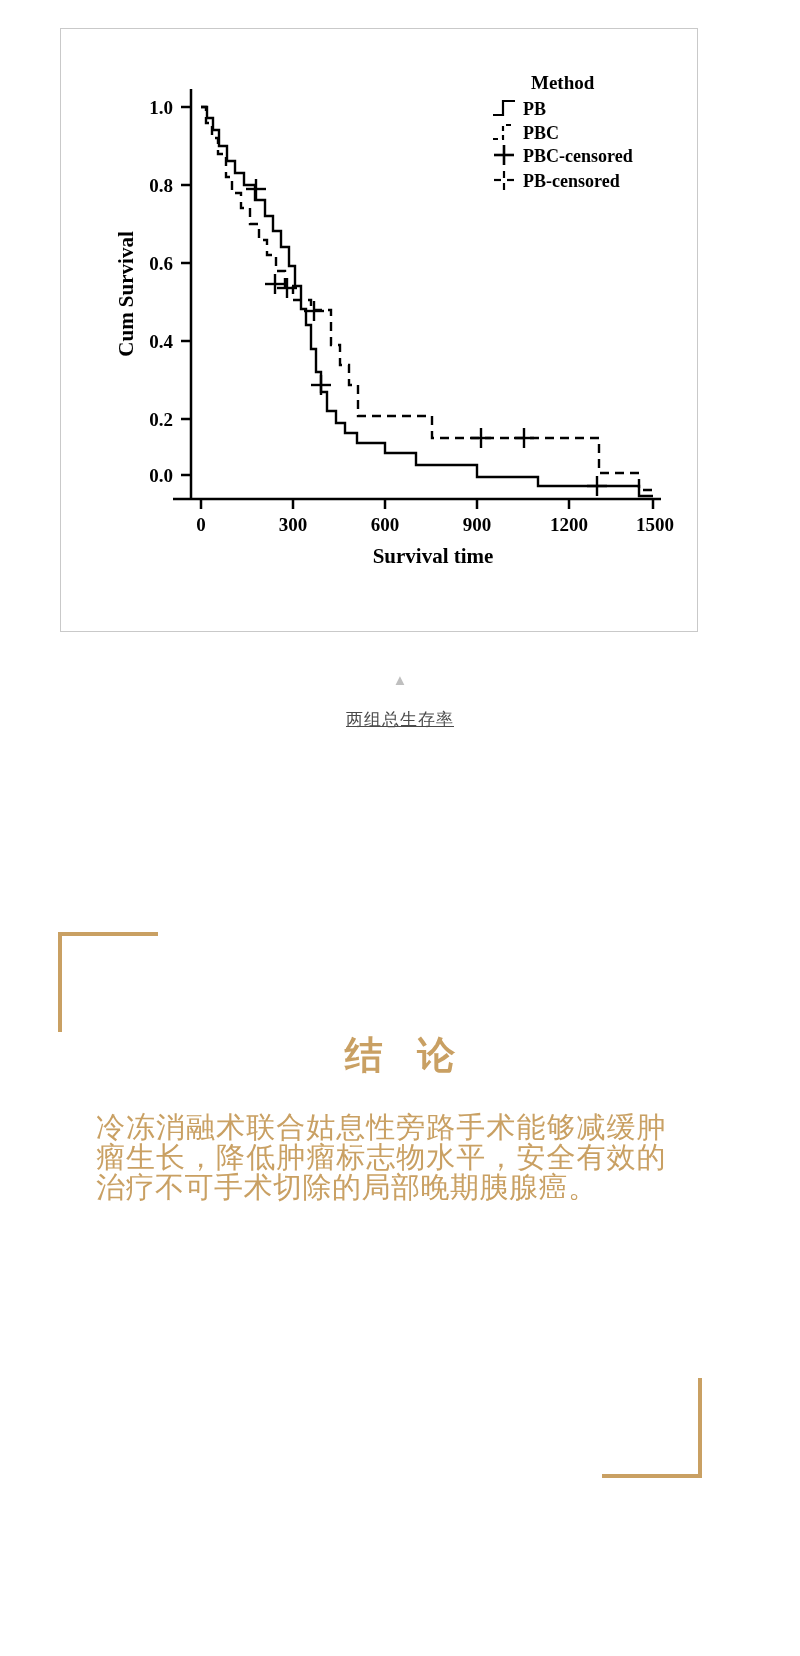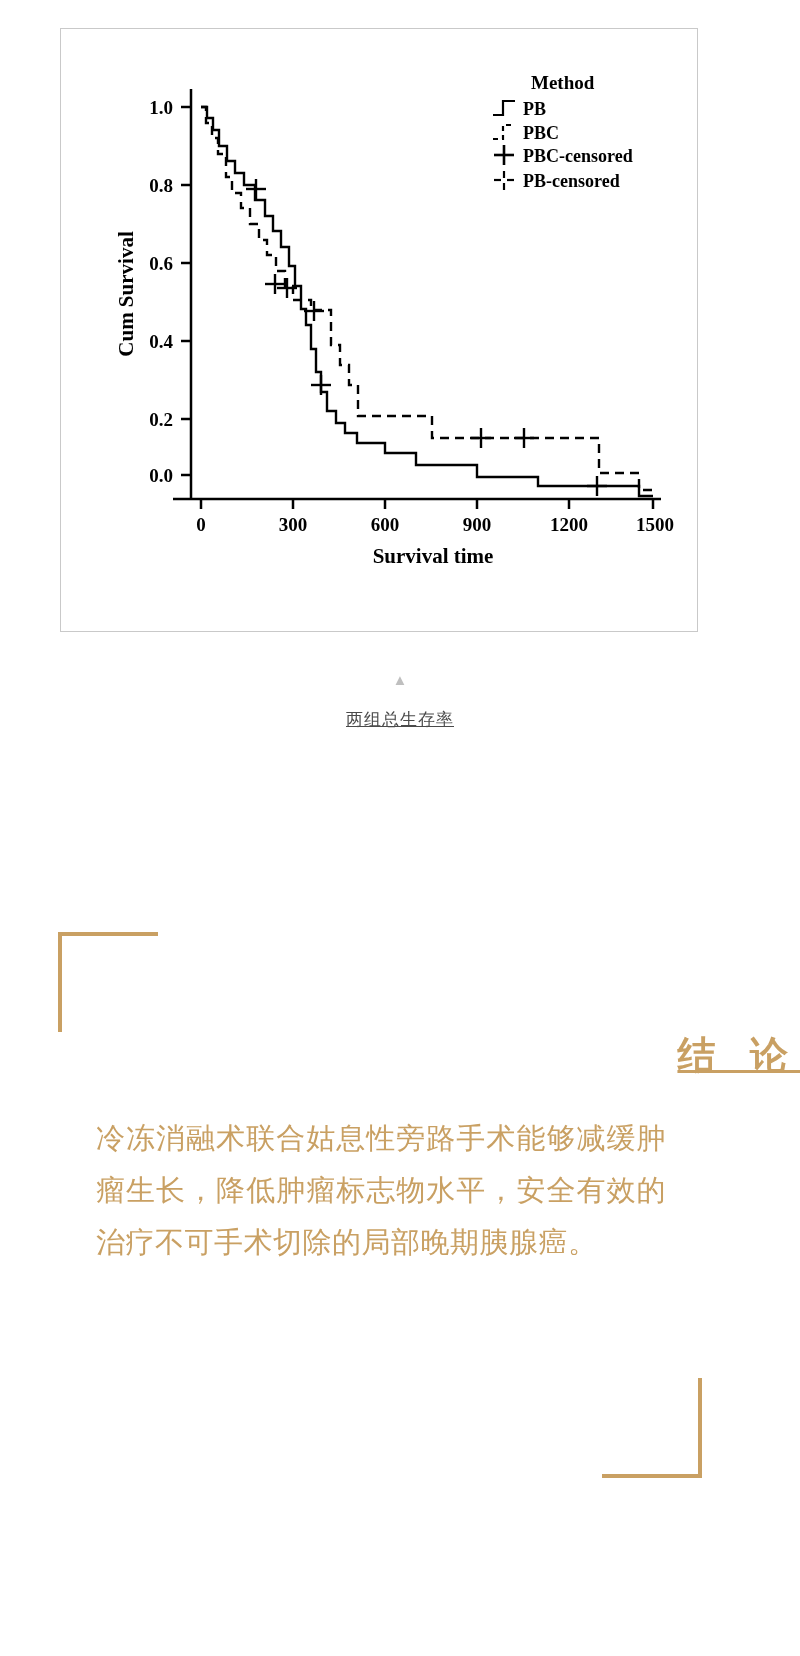--- a/index.html
+++ b/index.html
@@ -72,37 +72,36 @@
     height: 96px;
     border-right: 4px solid #c9a063;
     border-bottom: 4px solid #c9a063;
   }
 
   .conclusion-title {
     position: absolute;
     left: 0;
     right: 0;
     top: 1030px;
-    text-align: right;
+    text-align: center;
     color: #c9a063;
     font-size: 38px;
     font-weight: bold;
     letter-spacing: 12px;
     text-indent: 12px;
-    text-decoration: underline;
   }
 
   .conclusion-body {
     position: absolute;
     left: 96px;
     top: 1112px;
     width: 570px;
     color: #c9a063;
     font-size: 29px;
-    line-height: 52px;
+    line-height: 30px;
     letter-spacing: 0.5px;
     text-align: justify;
   }
 </style>
 </head>
 <body>
 
 <div class="figure-panel">
   <svg width="636" height="602" viewBox="0 0 636 602">
 

